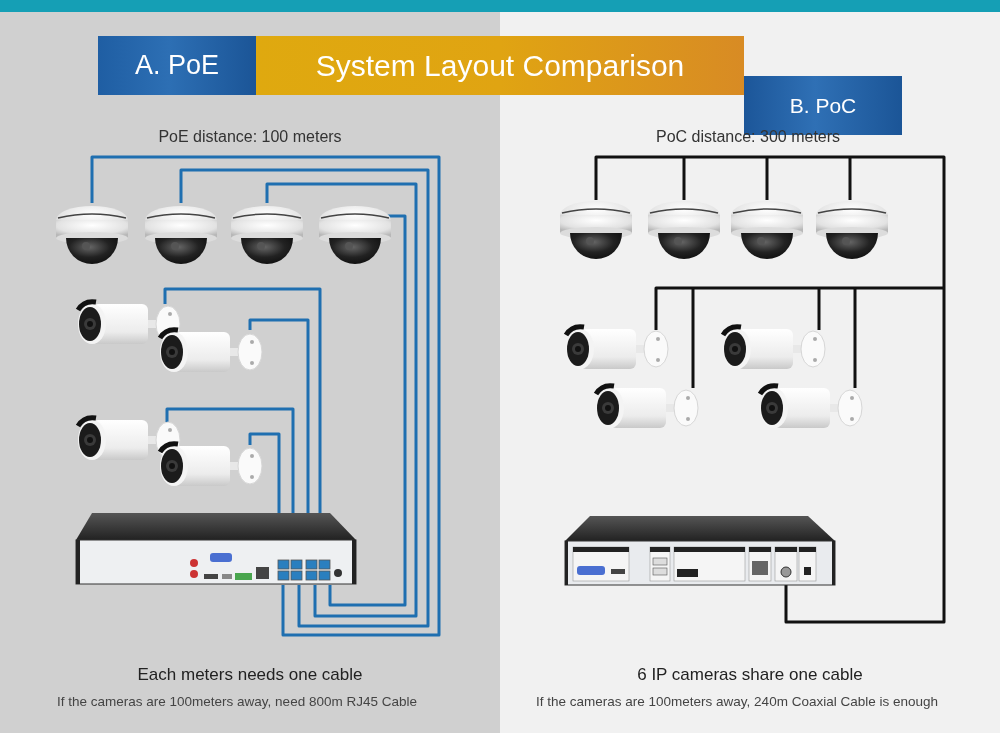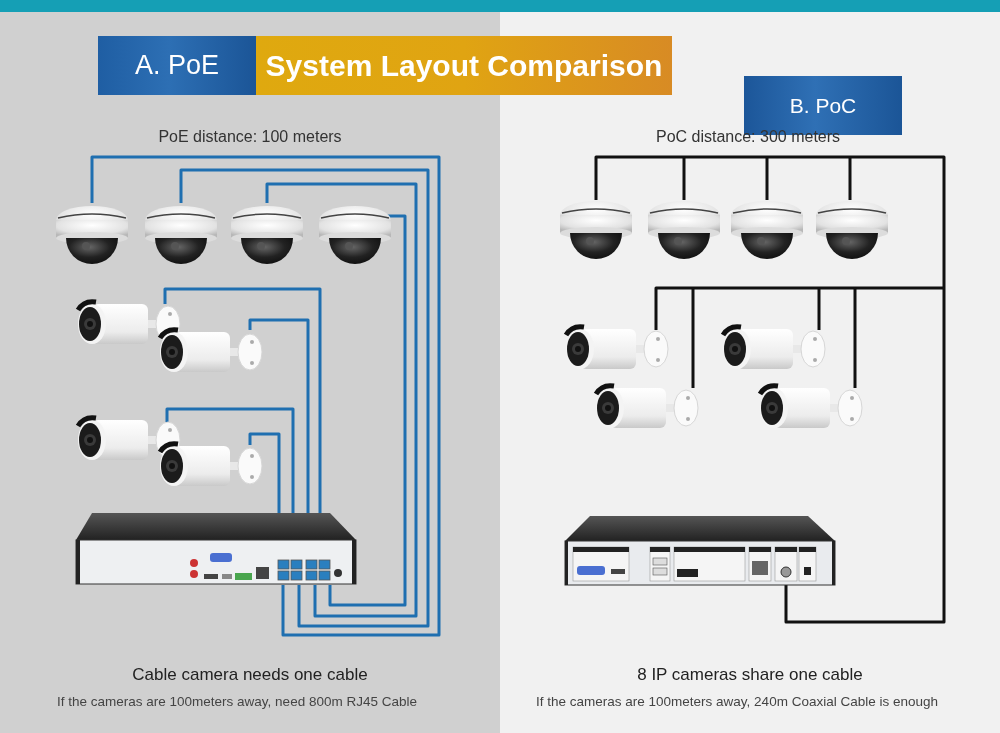--- a/index.html
+++ b/index.html
@@ -2,21 +2,21 @@
 <html><head>
 <meta charset="utf-8">
 <style>
   html,body{margin:0;padding:0;}
   body{width:1000px;height:733px;position:relative;overflow:hidden;font-family:"Liberation Sans",sans-serif;background:#f1f1f1;}
   .topbar{position:absolute;left:0;top:0;width:1000px;height:12px;background:#159fb5;}
   .pane-left{position:absolute;left:0;top:12px;width:500px;height:721px;background:#d0d0d0;}
   .pane-right{position:absolute;left:500px;top:12px;width:500px;height:721px;background:#f1f1f1;}
   .banner{position:absolute;top:36px;height:59px;display:flex;align-items:center;justify-content:center;color:#fff;}
   .b-left{left:98px;width:158px;background:linear-gradient(90deg,#1f5ea3 0%,#2d6fb4 45%,#1b5597 100%);font-size:27px;}
-  .b-mid{left:256px;width:416px;background:linear-gradient(90deg,#dfa90f 0%,#e0a412 50%,#d88b24 100%);font-size:30px;font-weight:bold;}
+  .b-mid{left:256px;width:488px;background:linear-gradient(90deg,#dfa90f 0%,#e0a412 50%,#d88b24 100%);font-size:30px;font-weight:normal;}
   .b-right{left:744px;width:158px;background:linear-gradient(90deg,#1c5699 0%,#2f70b5 45%,#1b5597 100%);font-size:21px;margin-top:40px;}
   .dist{position:absolute;top:128px;font-size:16px;color:#333;width:300px;text-align:center;}
   .caption-title{position:absolute;top:665px;font-size:17px;color:#222;width:500px;text-align:center;}
   .caption-sub{position:absolute;top:694px;font-size:13.5px;color:#444;width:474px;text-align:center;}
   svg.diagram{position:absolute;left:0;top:0;}
 </style>
 </head>
 <body>
 
 <div class="topbar"></div>
@@ -166,16 +166,16 @@
     <rect x="611" y="569" width="14" height="5" fill="#444"></rect>
     <rect x="653" y="558" width="14" height="7" fill="#ddd" stroke="#555" stroke-width="0.6"></rect>
     <rect x="653" y="568" width="14" height="7" fill="#ddd" stroke="#555" stroke-width="0.6"></rect>
     <rect x="677" y="569" width="21" height="8" fill="#222"></rect>
     <rect x="752" y="561" width="16" height="14" fill="#666"></rect>
     <circle cx="786" cy="572" r="5" fill="#999" stroke="#333"></circle>
     <rect x="804" y="567" width="7" height="8" fill="#222"></rect>
   </g>
 </svg>
 
-<div class="caption-title" style="left:0;">Cable camera needs one cable</div>
+<div class="caption-title" style="left:0;">Each meters needs one cable</div>
 <div class="caption-sub" style="left:0;">If the cameras are 100meters away, need 800m RJ45 Cable</div>
-<div class="caption-title" style="left:500px;">8 IP cameras share one cable</div>
+<div class="caption-title" style="left:500px;">6 IP cameras share one cable</div>
 <div class="caption-sub" style="left:500px;">If the cameras are 100meters away, 240m Coaxial Cable is enough</div>
 
 </body></html>

